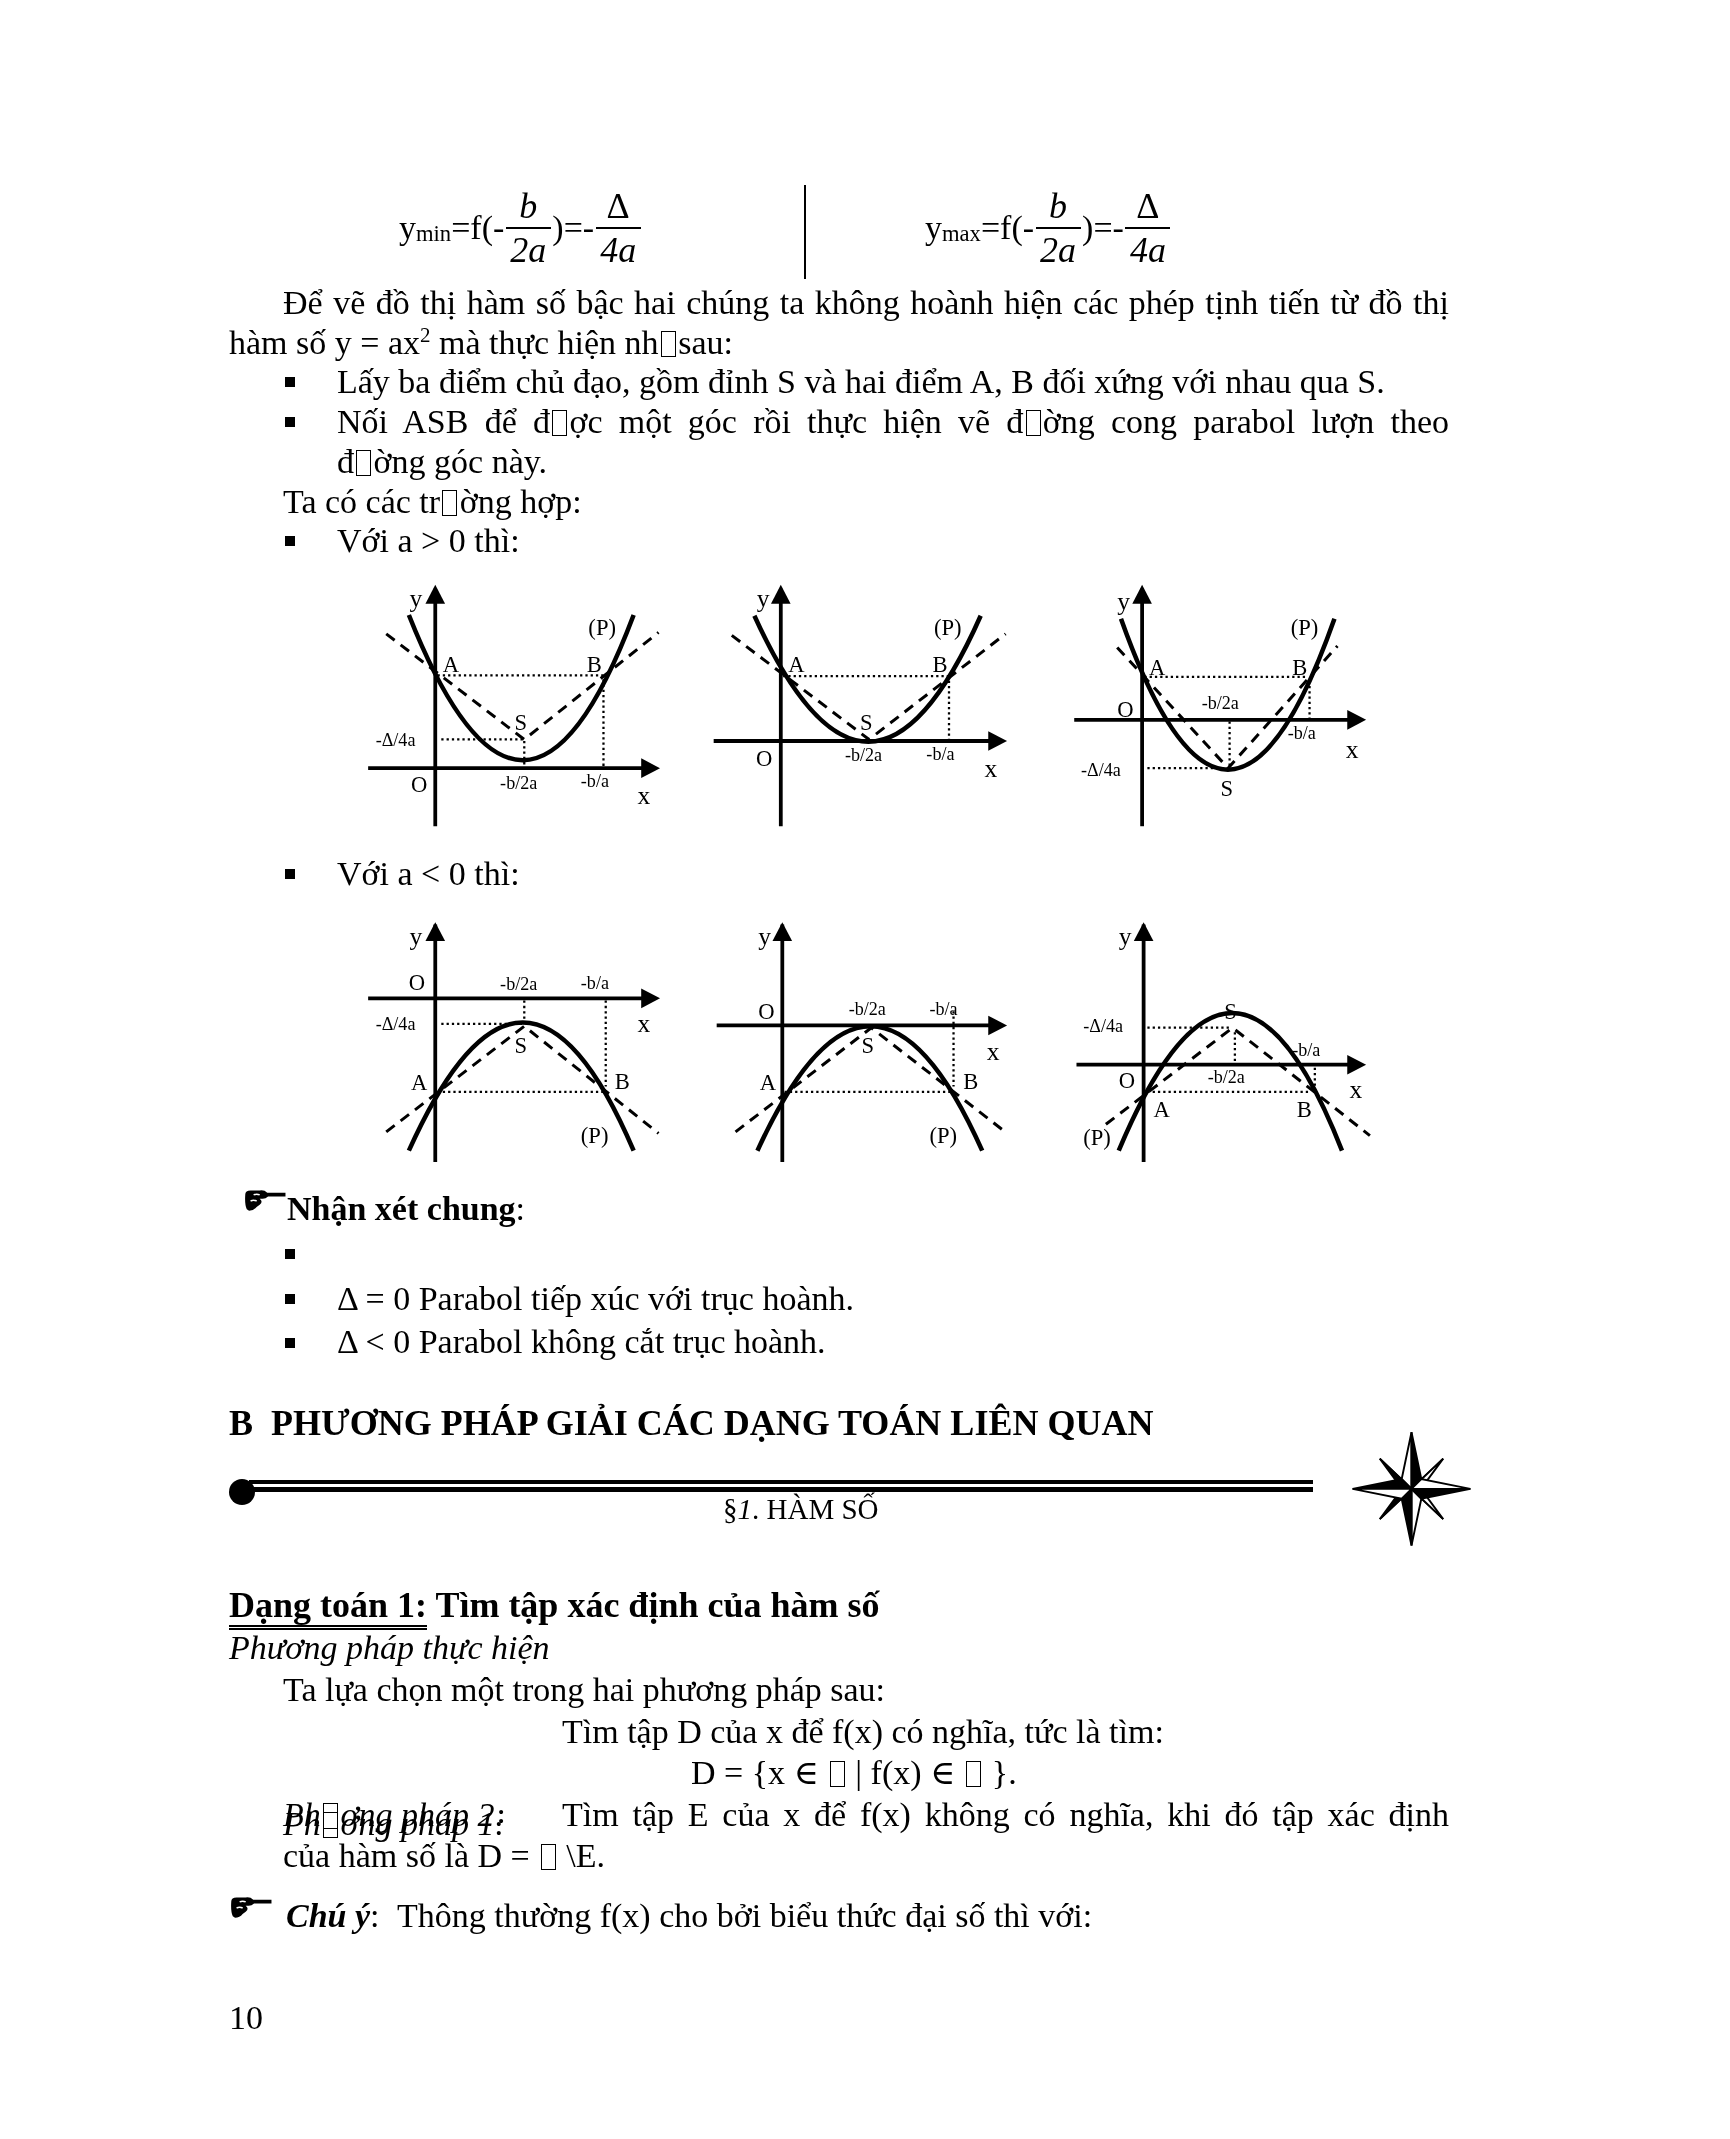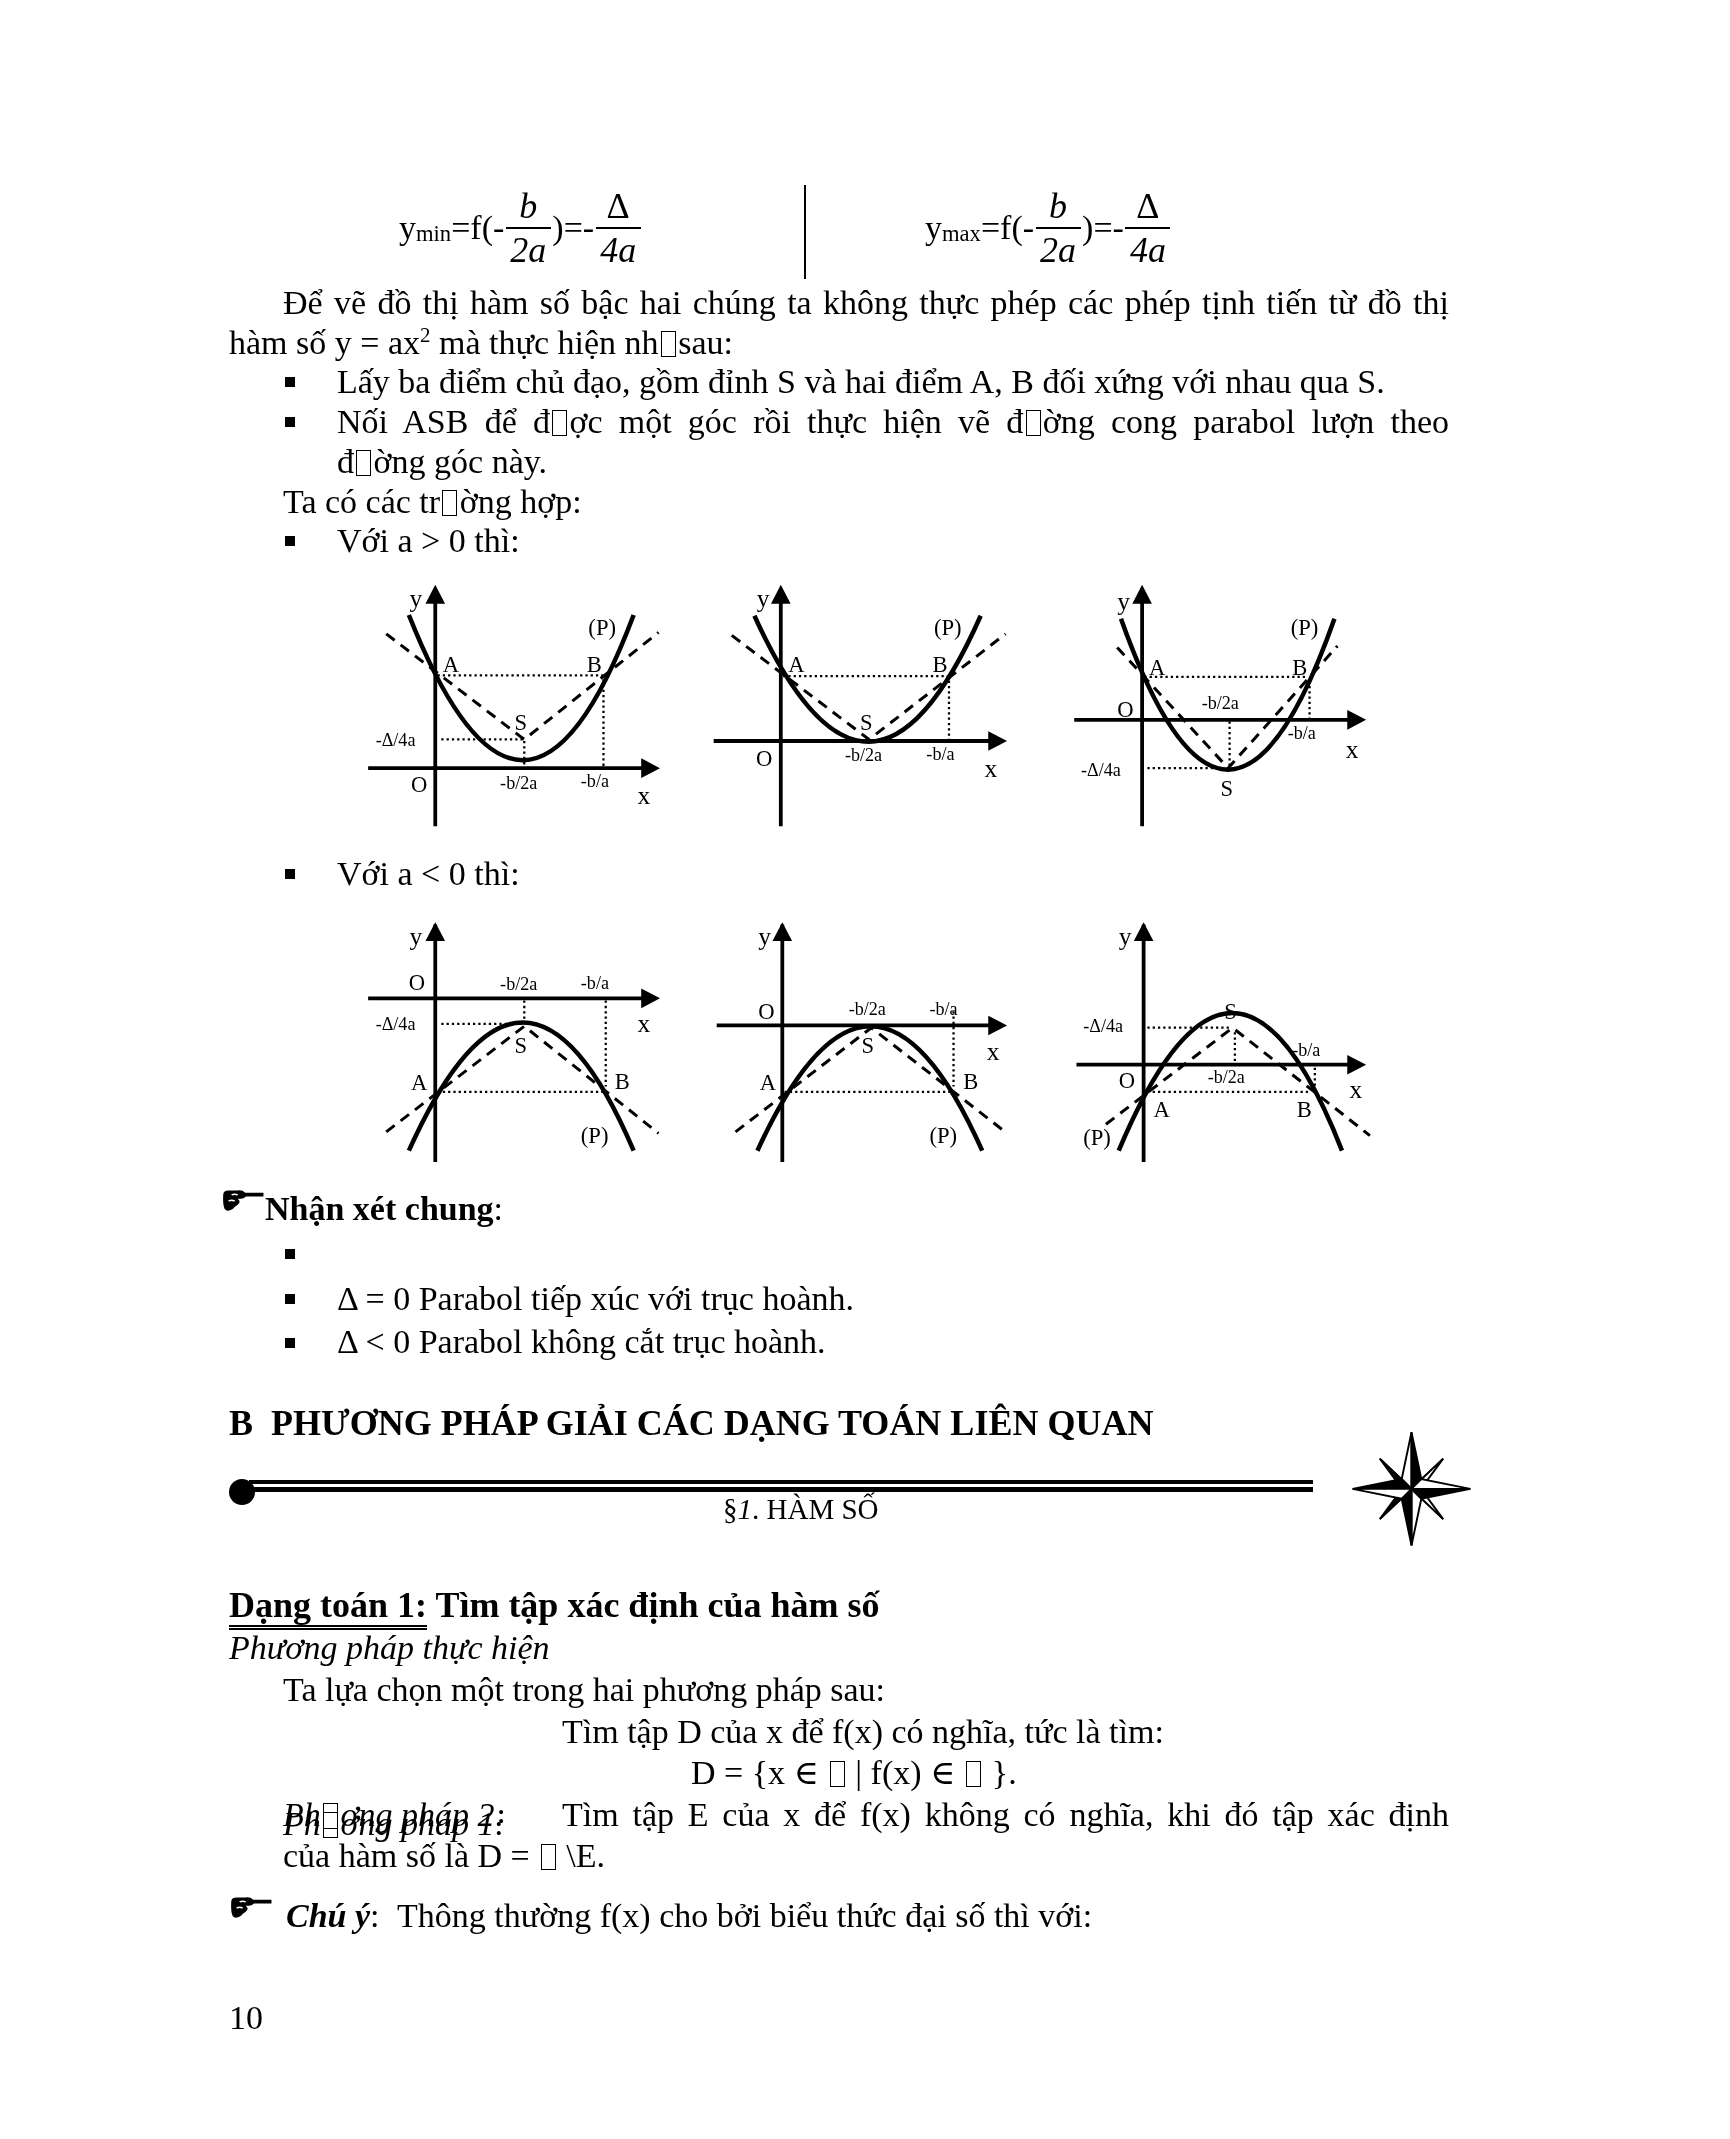--- a/index.html
+++ b/index.html
@@ -56,21 +56,21 @@
         <span class="num">b</span>
         <span class="den">2a</span>
       </span>
     <span>)=-</span>
     <span class="frac">
         <span class="num" style="font-style:normal">Δ</span>
         <span class="den">4a</span>
       </span>
   </div>
 
-  <div class="abs txt just" style="left:283px; top:283px; width:1166px;">Để vẽ đồ thị hàm số bậc hai chúng ta không thực phép các phép tịnh tiến từ đồ thị</div>
+  <div class="abs txt just" style="left:283px; top:283px; width:1166px;">Để vẽ đồ thị hàm số bậc hai chúng ta không hoành hiện các phép tịnh tiến từ đồ thị</div>
   <div class="abs txt" style="left:229px; top:323px;">
     <span>hàm số y = ax</span><span class="sup">2</span><span> mà thực hiện nh</span><span class="tofu"></span><span>sau:</span>
   </div>
 
   <div class="bullet" style="left:285px; top:377px;"></div>
   <div class="abs txt" style="left:337px; top:362px;">Lấy ba điểm chủ đạo, gồm đỉnh S và hai điểm A, B đối xứng với nhau qua S.</div>
 
   <div class="bullet" style="left:285px; top:417px;"></div>
   <div class="abs txt just" style="left:337px; top:402px; width:1112px;">
     <span>Nối ASB để đ</span><span class="tofu"></span><span>ợc một góc rồi thực hiện vẽ đ</span><span class="tofu"></span><span>ờng cong parabol lượn theo</span>
@@ -219,21 +219,21 @@
     <text x="92" y="252" font-size="30">O</text>
     <text x="138" y="290" font-size="30">A</text>
     <text x="328" y="290" font-size="30">B</text>
     <text x="232" y="160" font-size="30">S</text>
     <text x="45" y="327" font-size="30">(P)</text>
     <text x="45" y="178" font-size="24">-Δ/4a</text>
     <text x="210" y="245" font-size="24">-b/2a</text>
     <text x="322" y="210" font-size="24">-b/a</text>
   </svg>
 
-  <div class="abs txt" style="left:221px; top:1188px;">
+  <div class="abs txt" style="left:243px; top:1188px;">
     <svg class="hand" viewBox="0 0 58 34" style="vertical-align:6px;">
       <path d="M3,8 Q3,3 10,3 L22,3 Q28,2 32,6 L56,6 L56,11 L33,11 Q30,14 26,14 L22,14 Q27,18 22,22 L18,25 Q14,30 8,30 L5,28 Q2,22 3,8 Z" fill="#000"></path>
       <path d="M14,9 Q18,7 22,9" stroke="#fff" stroke-width="2" fill="none"></path>
       <path d="M10,17 Q14,15 18,17" stroke="#fff" stroke-width="2" fill="none"></path>
     </svg><span class="bold" style="text-decoration: underline; text-decoration-thickness: 0; text-decoration-color: transparent;">Nhận xét chung</span><span>:</span>
   </div>
   <div class="bullet" style="left:285px; top:1249px;"></div>
   <div class="bullet" style="left:285px; top:1294px;"></div>
   <div class="abs txt" style="left:337px; top:1279px;">Δ = 0 Parabol tiếp xúc với trục hoành.</div>
   <div class="bullet" style="left:285px; top:1338px;"></div>

